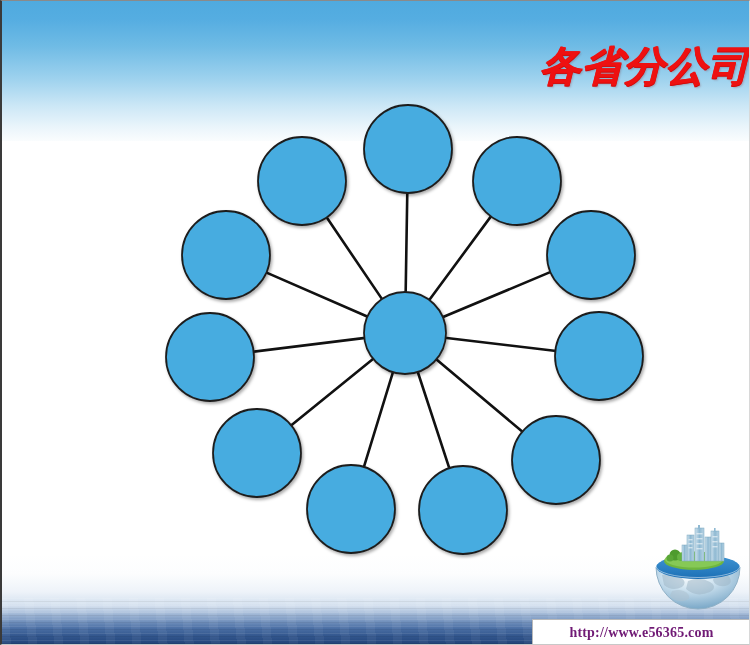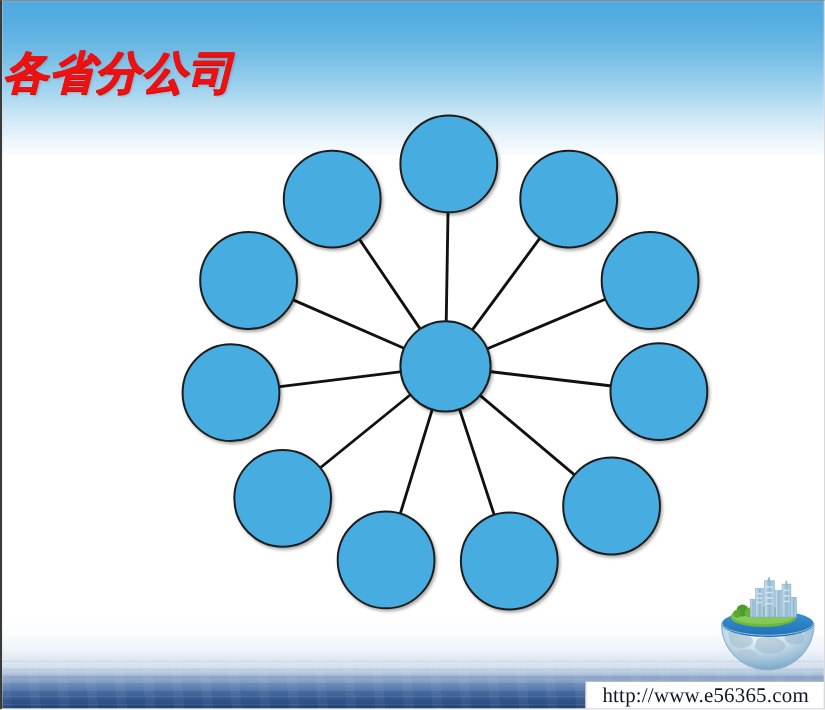--- a/index.html
+++ b/index.html
@@ -102,21 +102,21 @@
   }
 
   
   .title-row {
     position: absolute;
     left: 0;
     top: 36px;
     width: 100%;
     height: 58px;
     display: flex;
-    justify-content: flex-start;
+    justify-content: flex-end;
     align-items: center;
     gap: 84px;
   }
   .title-text {
     font-family: "DejaVu Sans", "Liberation Sans", sans-serif;
     font-size: 41px;
     font-weight: bold;
     font-style: italic;
     color: #ee1111;
     letter-spacing: 1px;
@@ -157,24 +157,25 @@
     background: #ffffff;
     border-left: 1px solid #b9b9b9;
     border-top: 1px solid #b9b9b9;
     display: flex;
     align-items: center;
     justify-content: center;
     box-sizing: border-box;
   }
   .watermark-text {
     font-family: "Liberation Serif", "DejaVu Serif", serif;
-    font-size: 19px;
-    color: #0f172a;
+    font-size: 14px;
+    color: #701a75;
     white-space: nowrap;
     letter-spacing: 0.2px;
+    font-weight: bold;
   }
 </style>
 </head>
 <body>
 
 <div id="canvas">
 
   <div class="sky"></div>
   <div class="mid-white"></div>
   <div class="ocean">

